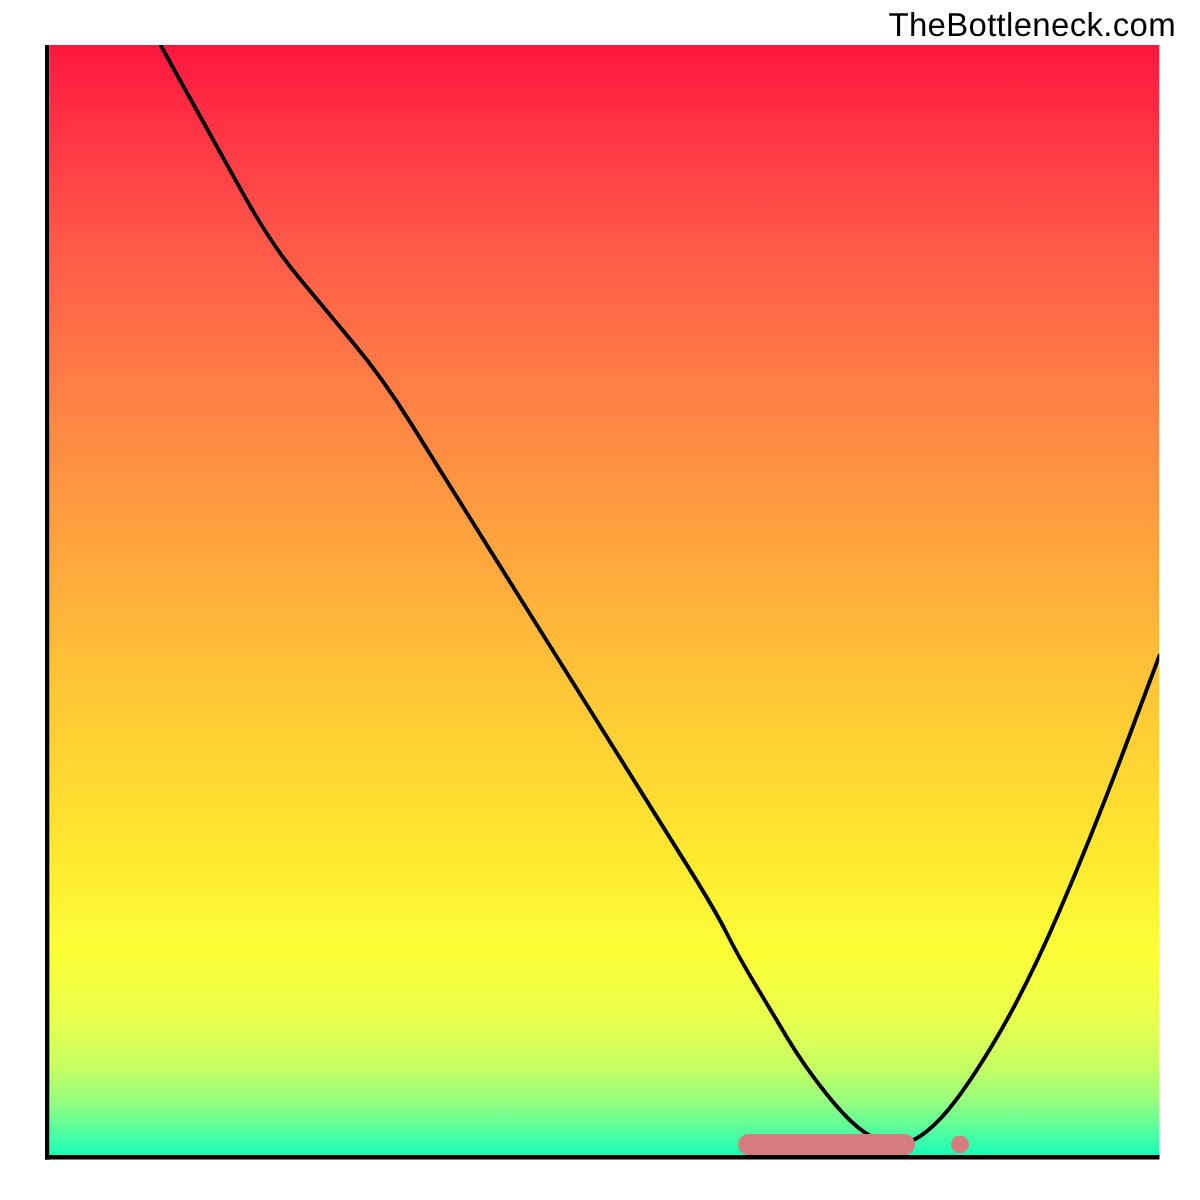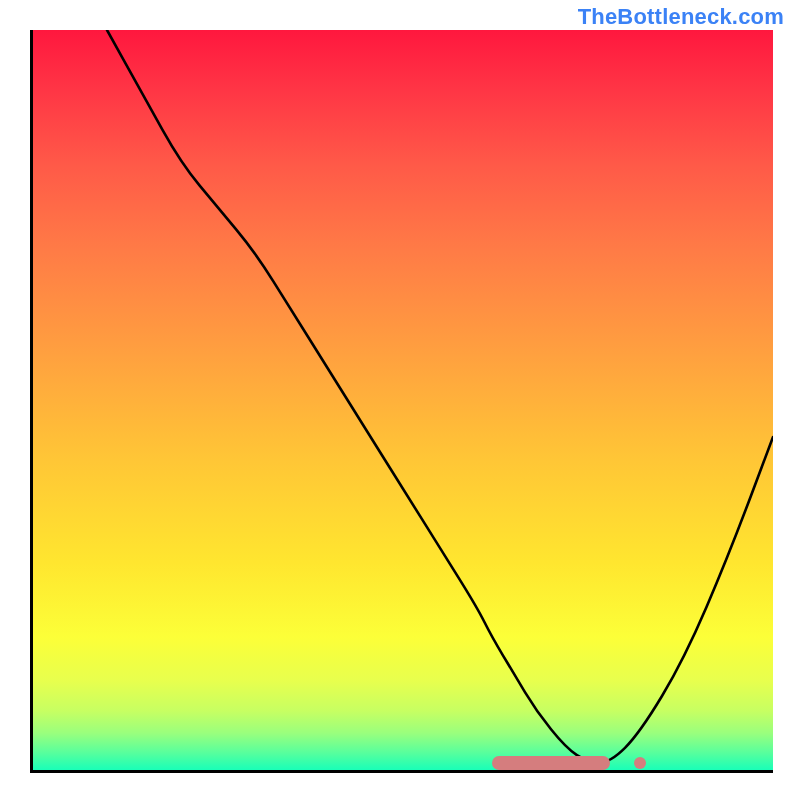--- a/index.html
+++ b/index.html
@@ -8,23 +8,23 @@
     width: 800px;
     height: 800px;
     background: #ffffff;
     font-family: Arial, sans-serif;
     position: relative;
   }
   .watermark {
     position: absolute;
     top: 4px;
     right: 16px;
-    color: #3b82f6;
+    color: #000000;
     font-size: 22px;
-    font-weight: 700;
+    font-weight: 400;
     letter-spacing: 0.2px;
   }
   .chart-box {
     position: absolute;
     left: 30px;
     top: 30px;
     width: 740px;
     height: 740px;
     border-left: 3px solid #000;
     border-bottom: 3px solid #000;

